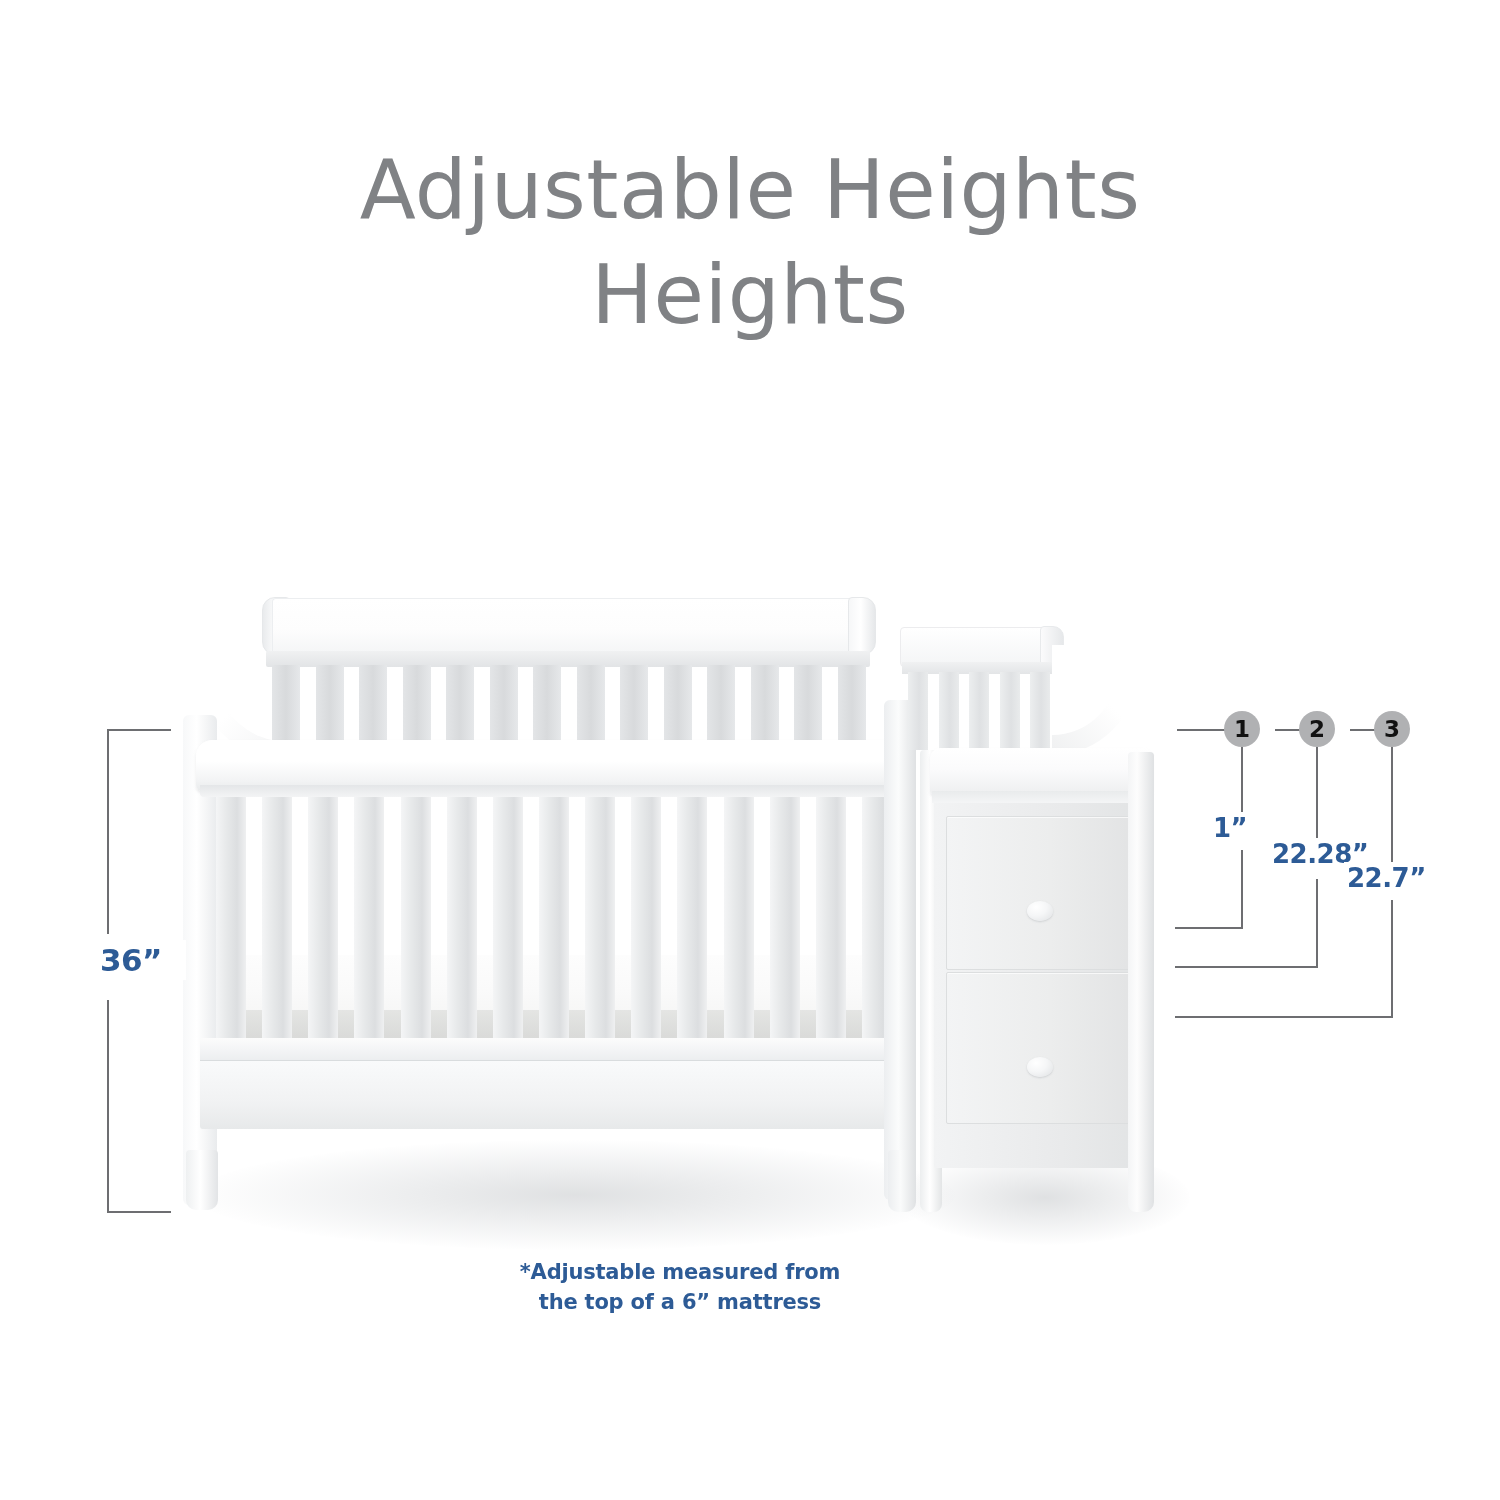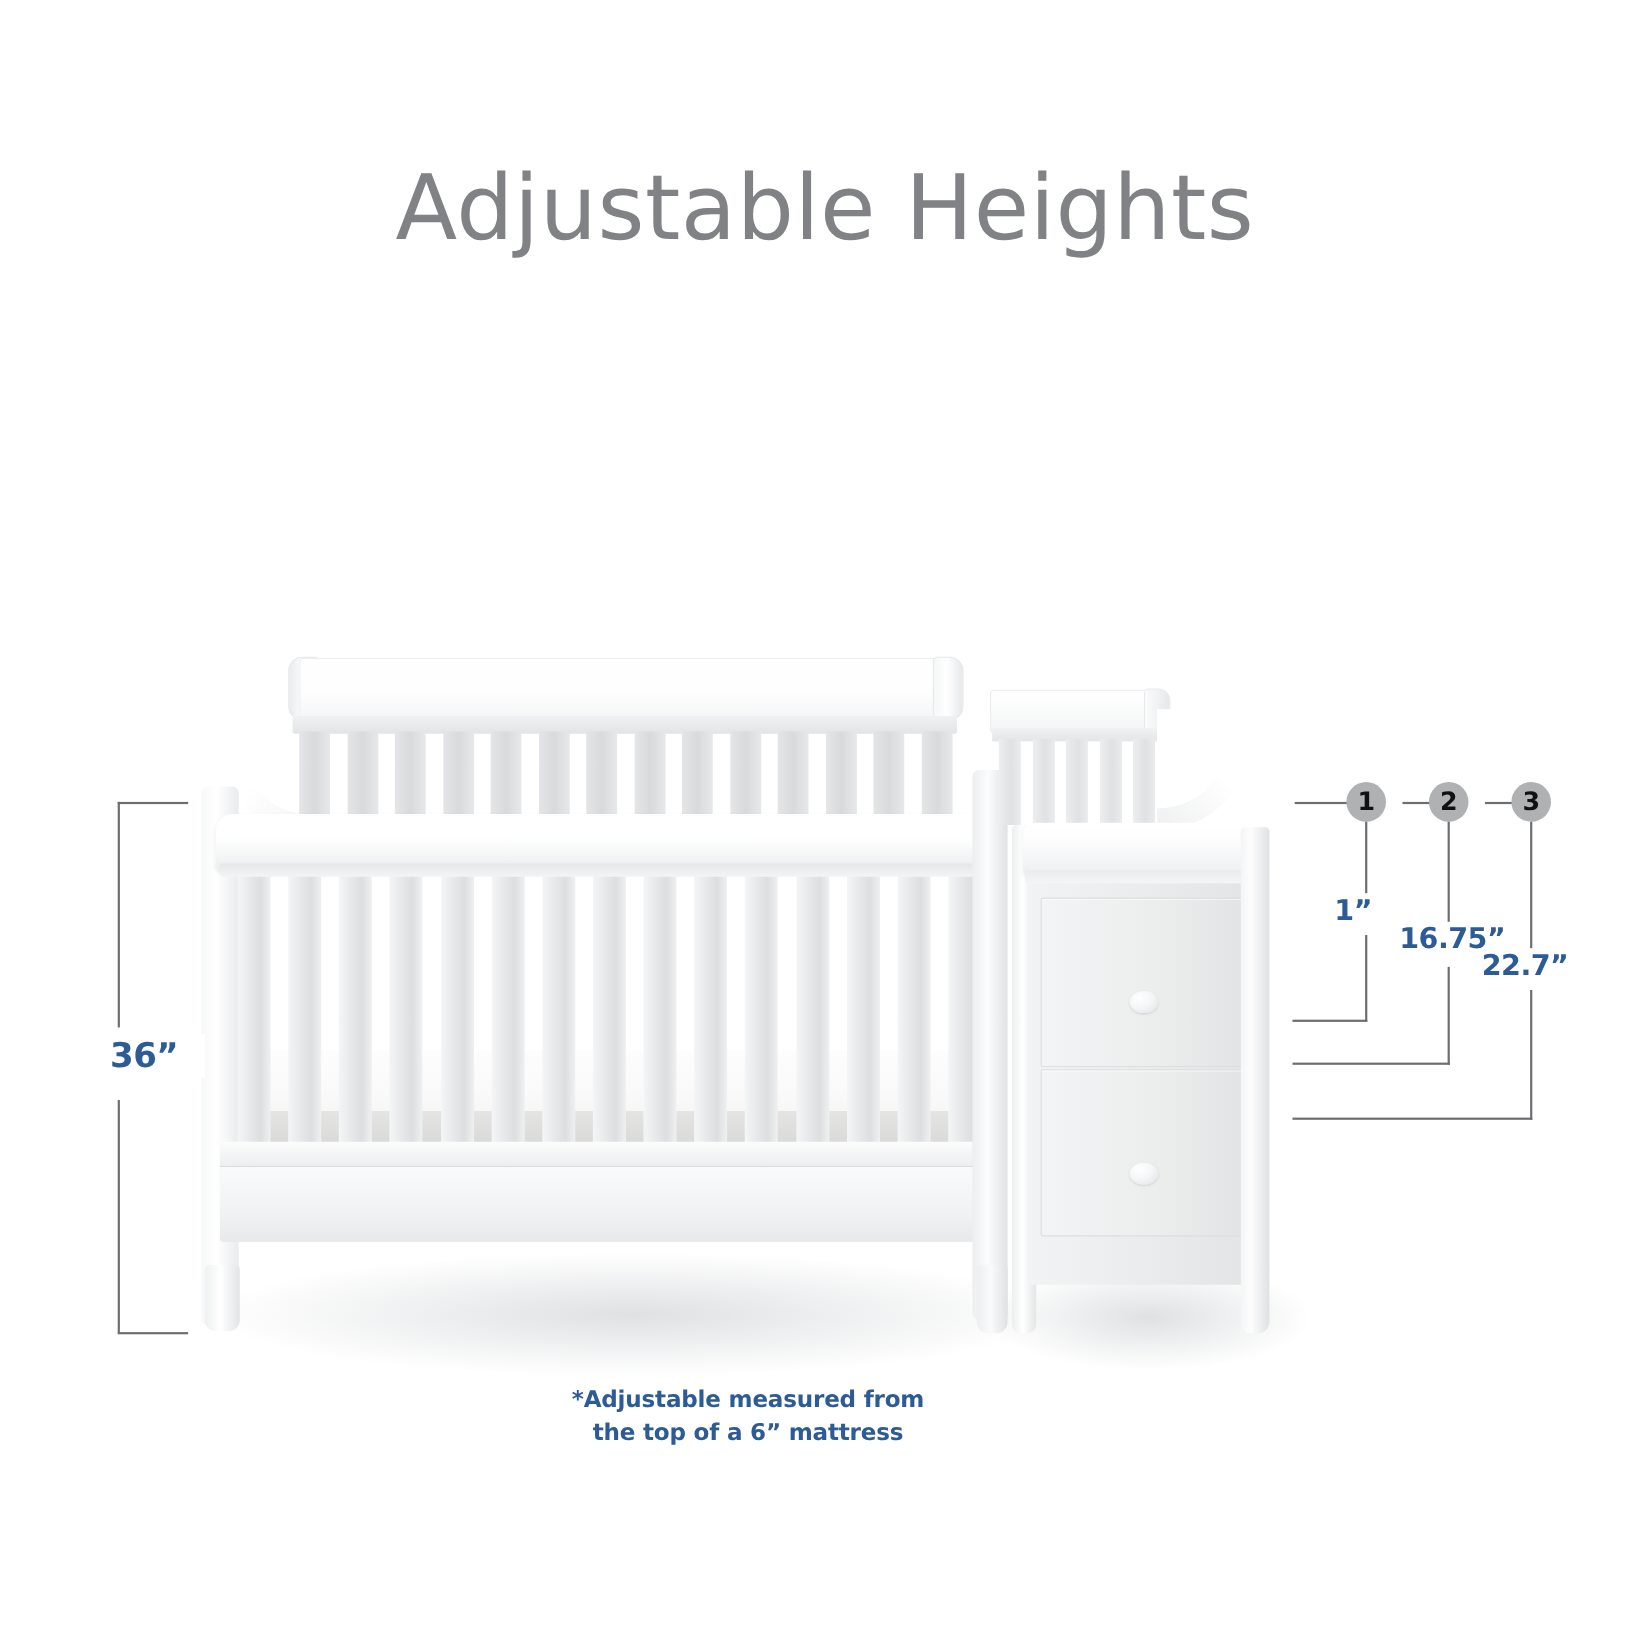--- a/index.html
+++ b/index.html
@@ -245,20 +245,21 @@
     color:#2d5b96;font-weight:bold;font-size:21px;line-height:1.42;
     letter-spacing:-0.2px;
   }
   #footnote .l2{display:block;}
 </style>
 </head>
 <body>
 
 <div id="title">
   <span>Adjustable Heights</span>
+  <span class="l2">Heights</span>
 </div>
 
 <div id="stage">
 
   <div class="shadow" id="shadow-crib"></div>
   <div class="shadow" id="shadow-table"></div>
 
   <div id="crib-sleigh-left"></div>
   <div id="crib-sleigh-left-inner"></div>
 
@@ -367,21 +368,21 @@
   </div>
 
   <div class="dim-line dim-v" style="left:1241px;top:747px;height:78px;"></div>
   <div class="dim-line dim-v" style="left:1241px;top:850px;height:79px;"></div>
   <div class="dim-line dim-h" style="left:1175px;top:927px;width:68px;"></div>
   <div class="pos-label" style="left:1210px;top:812px;">1”</div>
 
   <div class="dim-line dim-v" style="left:1316px;top:747px;height:110px;"></div>
   <div class="dim-line dim-v" style="left:1316px;top:879px;height:89px;"></div>
   <div class="dim-line dim-h" style="left:1175px;top:966px;width:143px;"></div>
-  <div class="pos-label" style="left:1269px;top:838px;">16.75”</div>
+  <div class="pos-label" style="left:1269px;top:838px;">22.28”</div>
 
   <div class="dim-line dim-v" style="left:1391px;top:747px;height:136px;"></div>
   <div class="dim-line dim-v" style="left:1391px;top:900px;height:118px;"></div>
   <div class="dim-line dim-h" style="left:1175px;top:1016px;width:218px;"></div>
   <div class="pos-label" style="left:1344px;top:862px;">22.7”</div>
 </div>
 
 <div id="footnote">
   <span>*Adjustable measured from</span>
   <span class="l2">the top of a 6” mattress</span>

